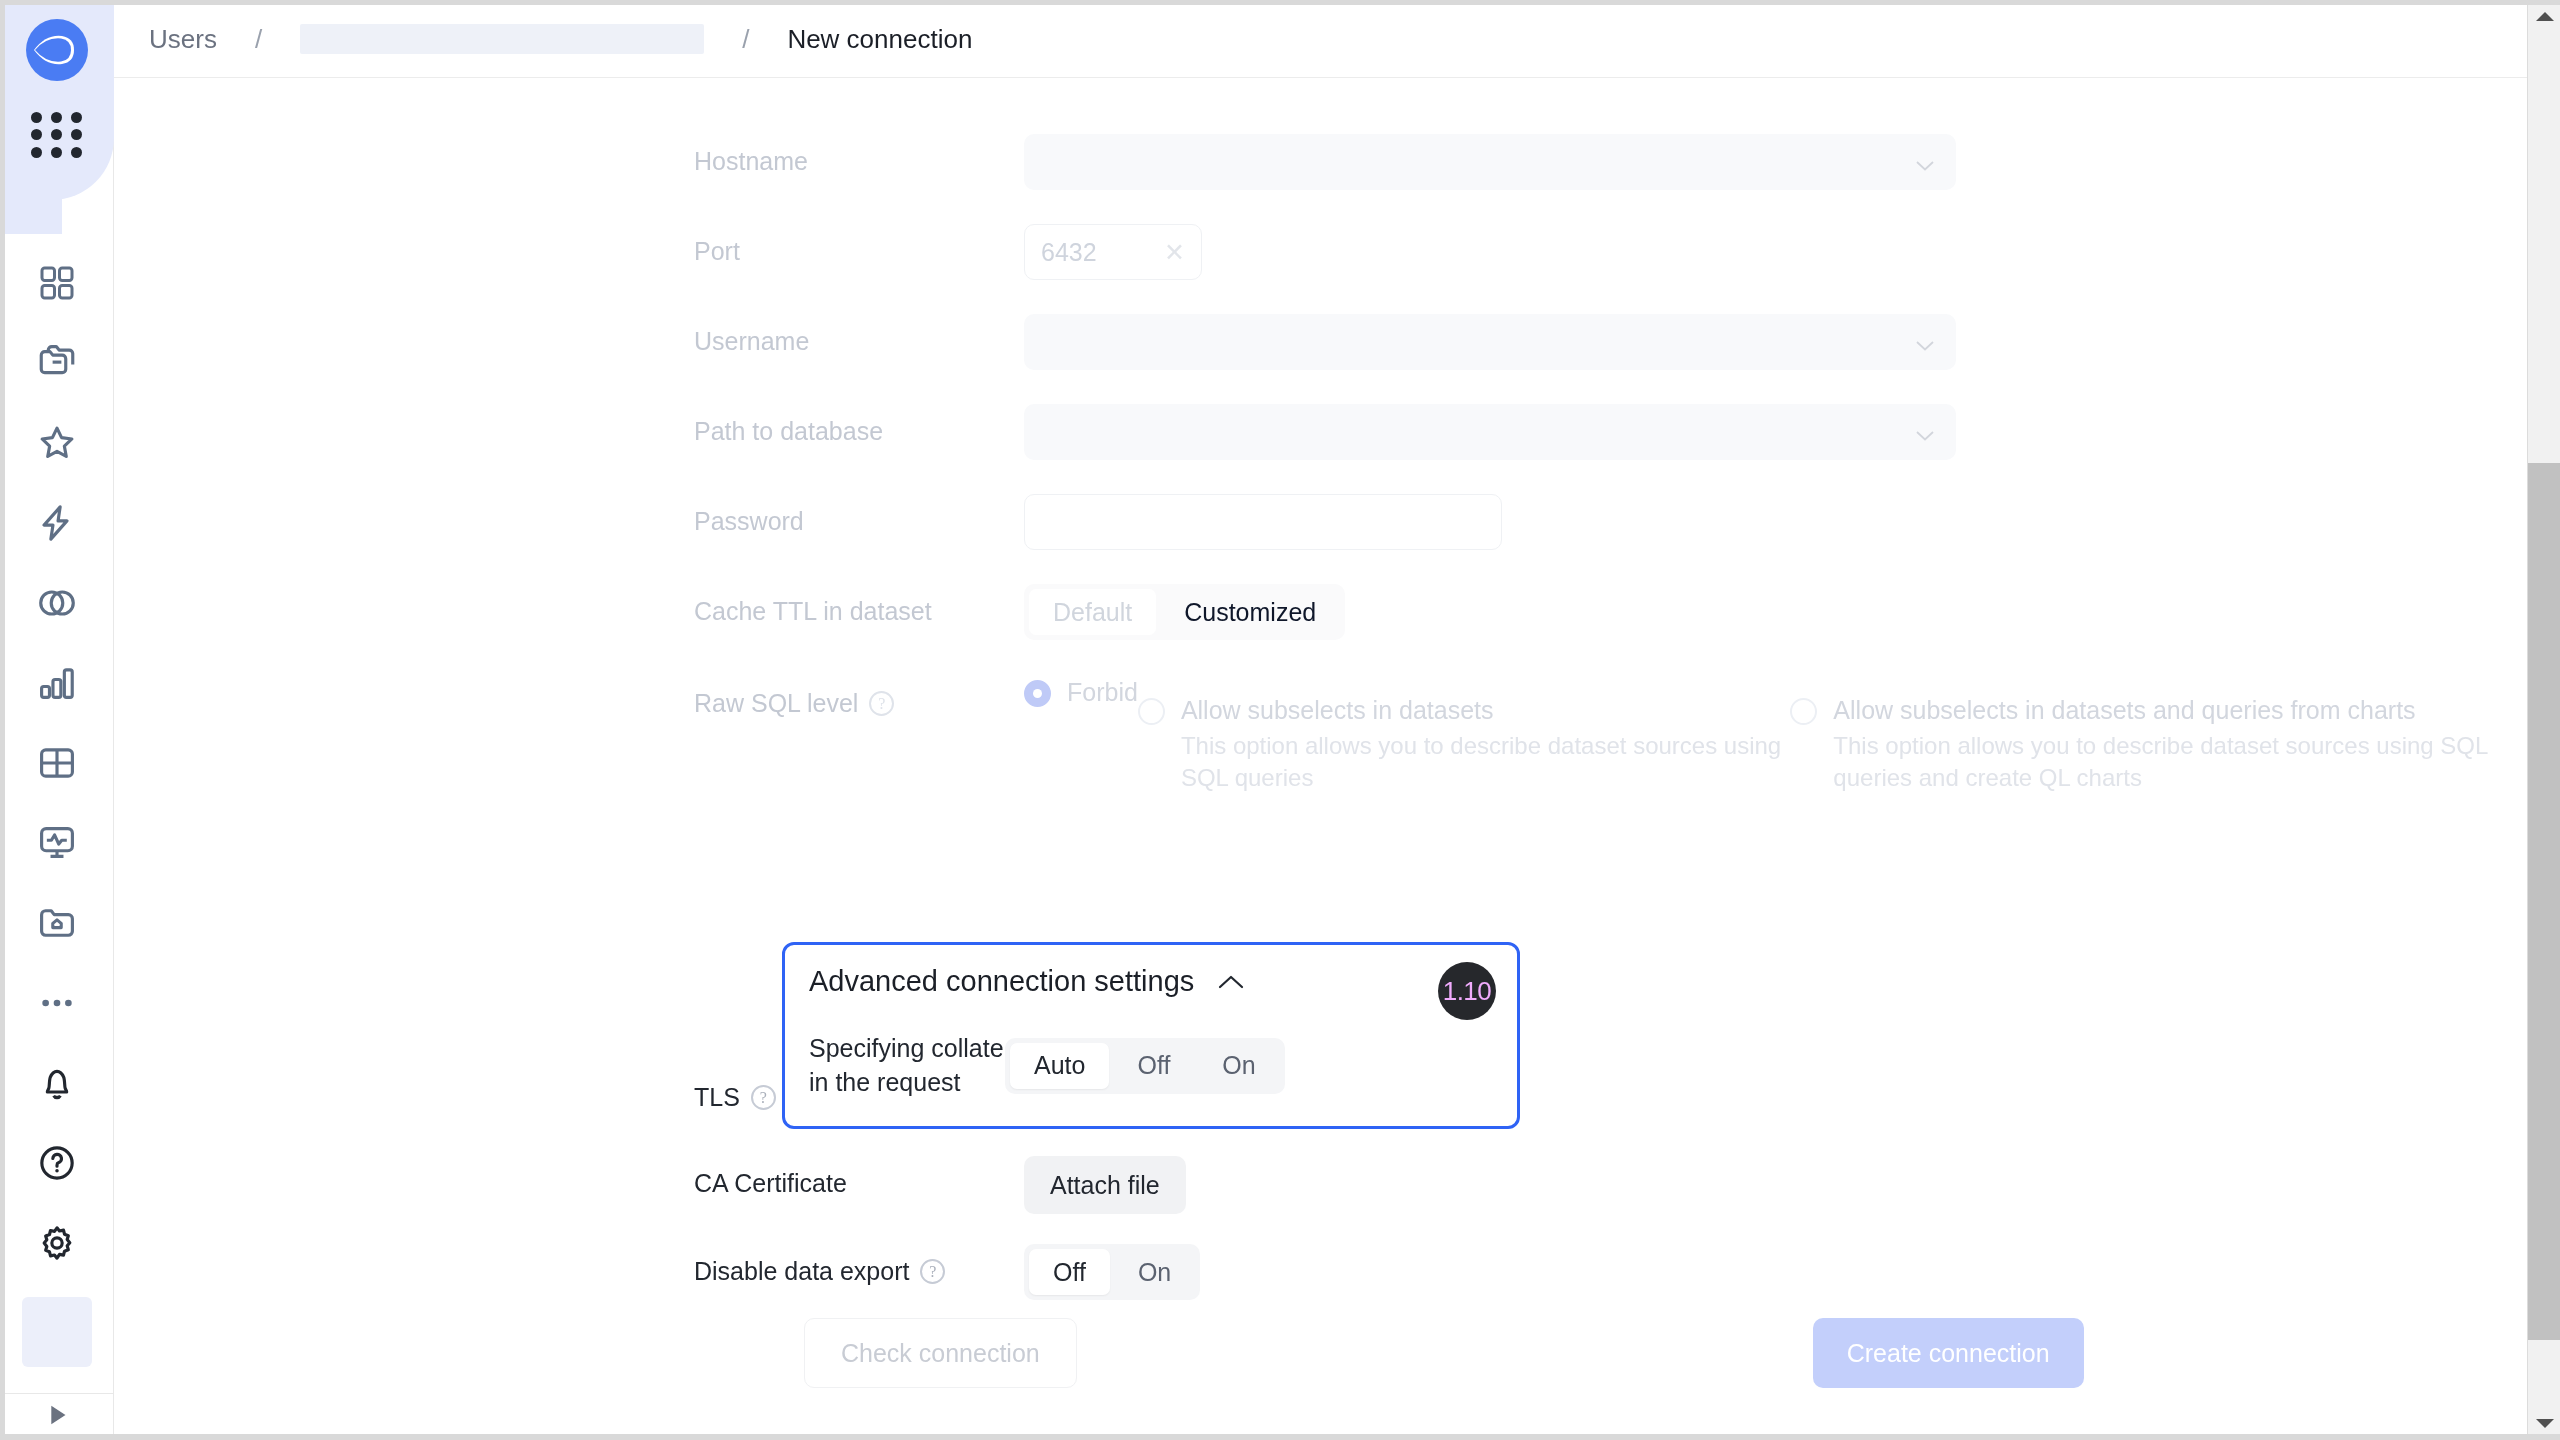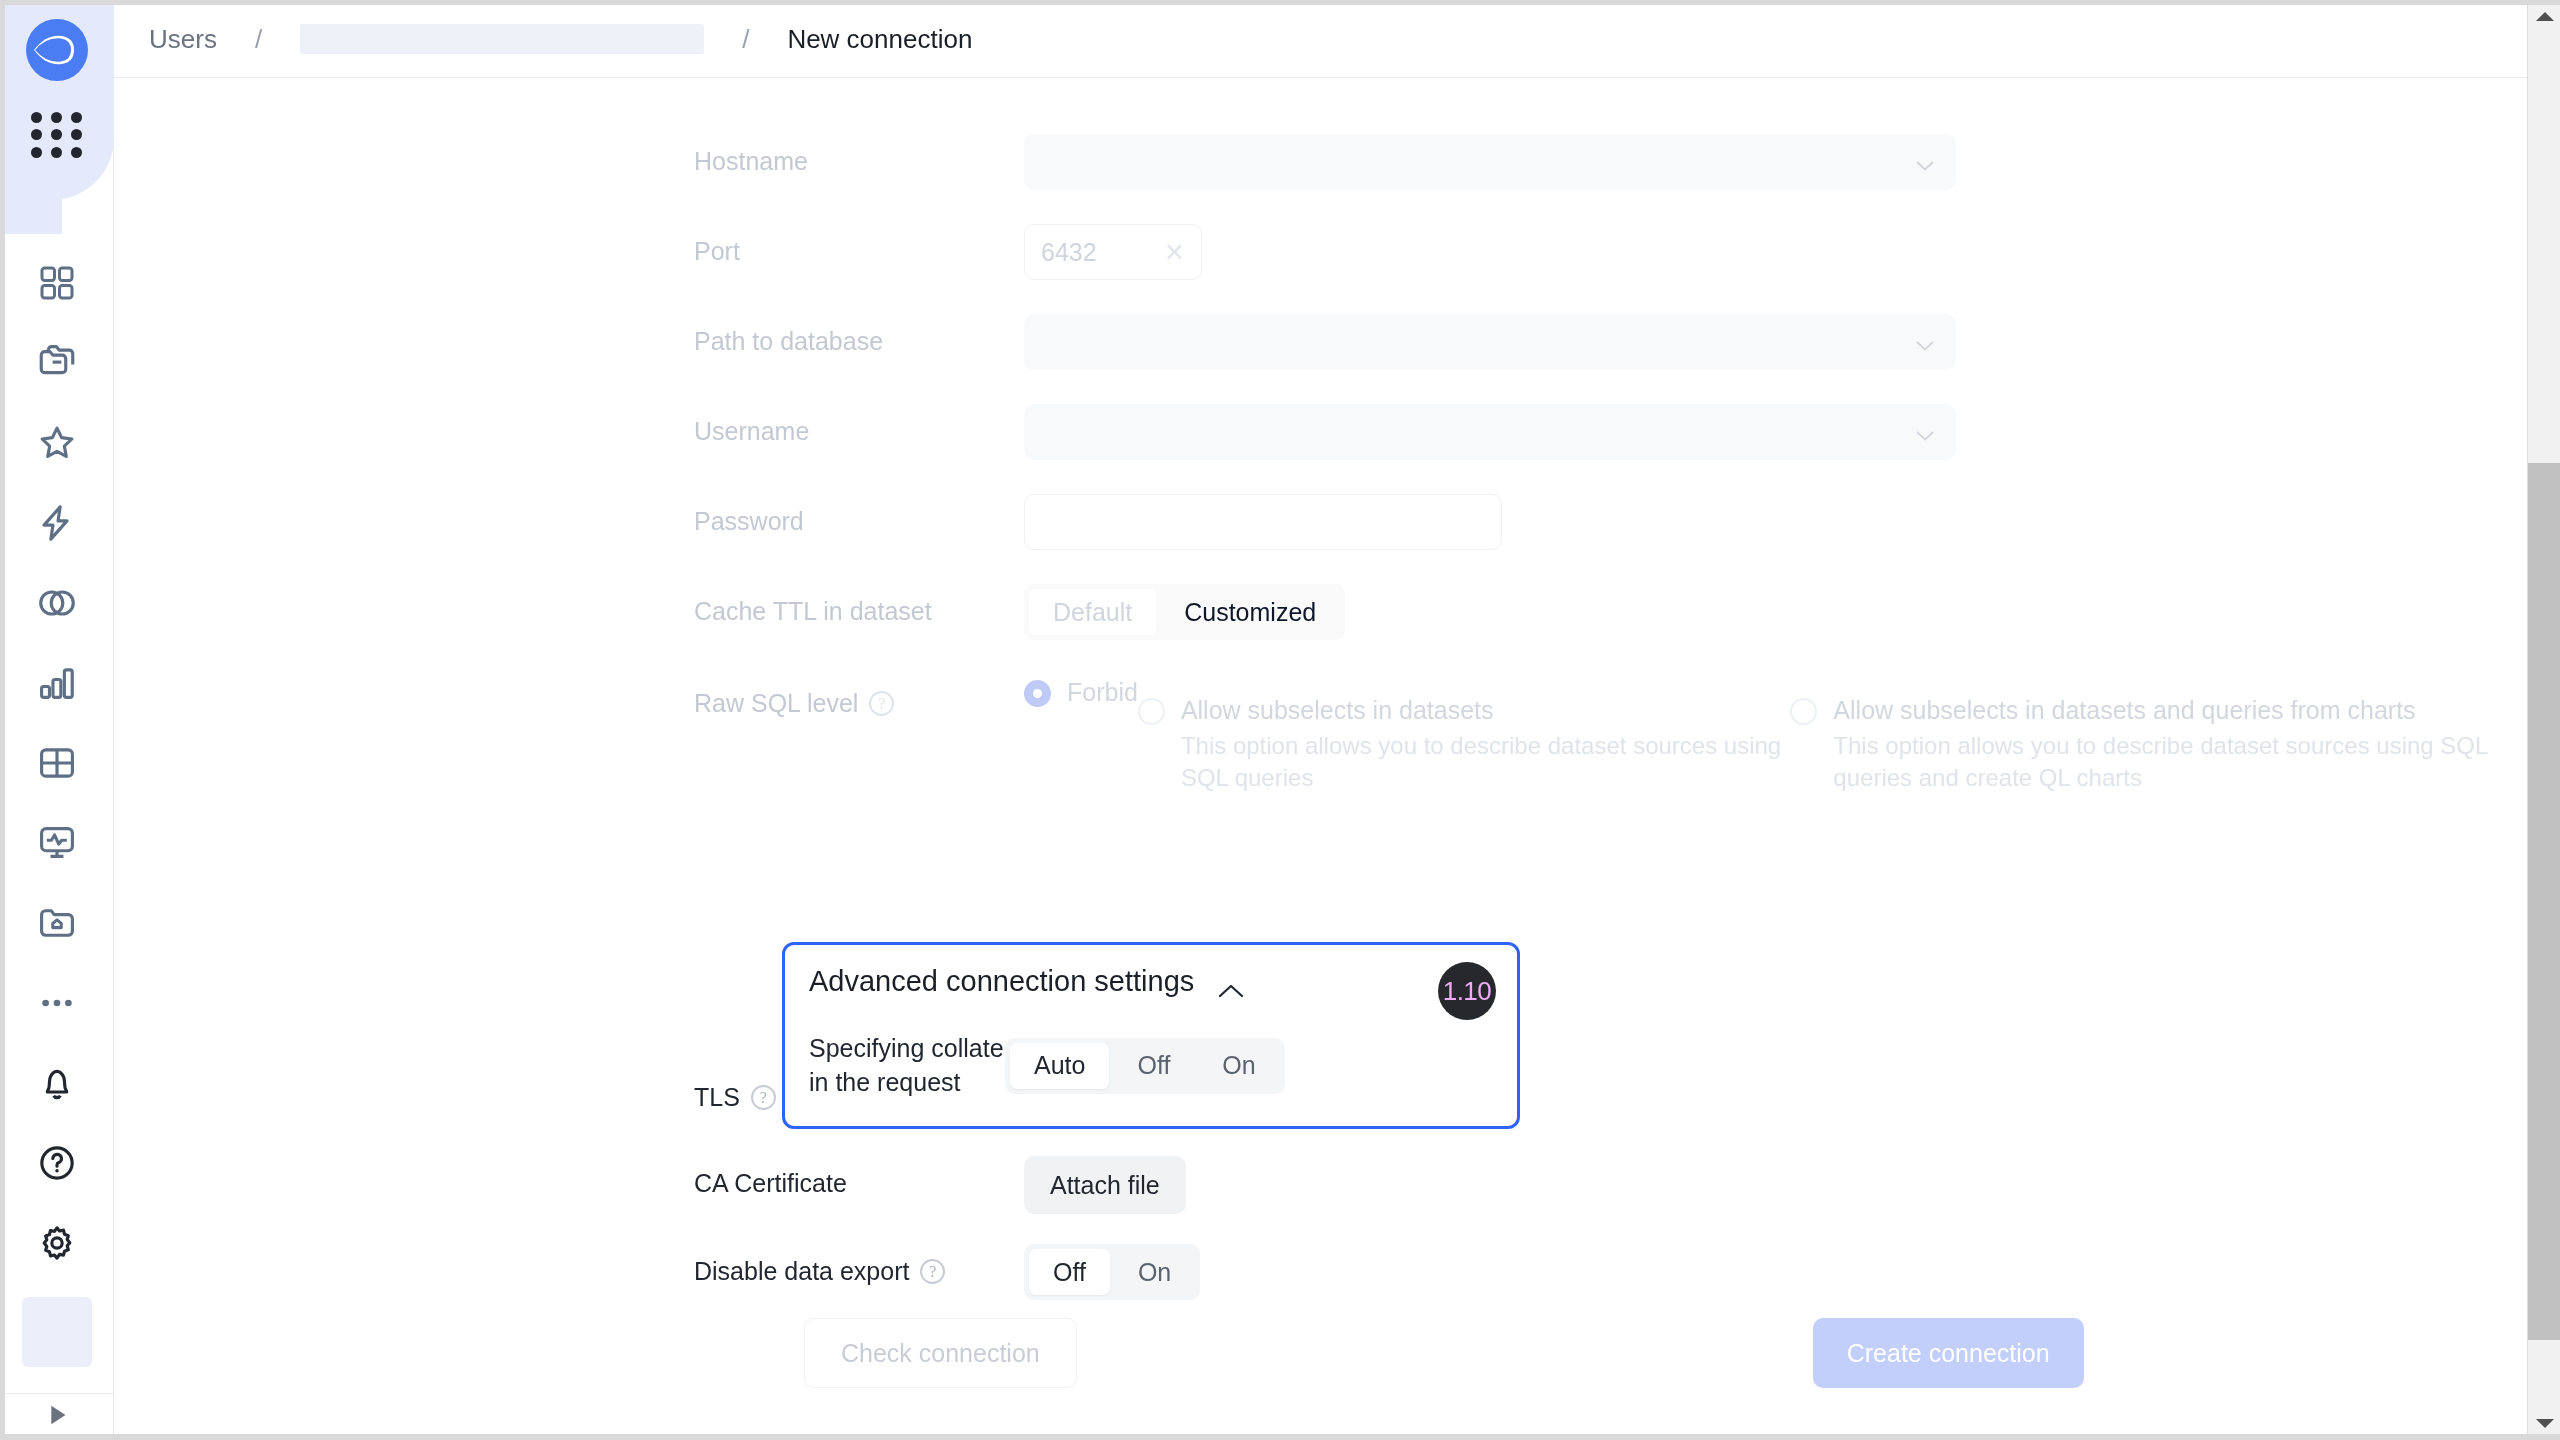--- a/index.html
+++ b/index.html
@@ -287,21 +287,21 @@
     top: 864px;
     width: 738px;
     border: 3px solid #2f63f5;
     border-radius: 12px;
     background: #ffffff;
     padding: 20px 24px 26px 24px;
     z-index: 5;
   }
   .adv-head {
     display: flex;
-    align-items: flex-end;
+    align-items: center;
     gap: 24px;
     position: relative;
   }
   .adv-title { font-size: 29px; color: #1b1f27; }
   .adv-chev { width: 26px; height: 15px; }
   .badge {
     position: absolute;
     right: -3px; top: -3px;
     width: 58px; height: 58px;
     border-radius: 50%;
@@ -596,34 +596,34 @@
           <div class="lbl dim">Port</div>
           <div class="ctl">
             <div class="input-port">
               <span class="val">6432</span>
               <span class="clr">✕</span>
             </div>
           </div>
         </div>
 
         <div class="row" style="margin-top:34px">
-          <div class="lbl dim">Path to database</div>
+          <div class="lbl dim">Username</div>
           <div class="ctl">
             <div class="select">
               <span class="chev">
                 <svg width="18" height="10" viewBox="0 0 18 10" fill="none" stroke="#8d95a3" stroke-width="1.8">
                     <path d="M1 1l8 7.5L17 1"></path>
                   </svg>
               </span>
             </div>
           </div>
         </div>
 
         <div class="row" style="margin-top:34px">
-          <div class="lbl dim">Username</div>
+          <div class="lbl dim">Path to database</div>
           <div class="ctl">
             <div class="select">
               <span class="chev">
                 <svg width="18" height="10" viewBox="0 0 18 10" fill="none" stroke="#8d95a3" stroke-width="1.8">
                     <path d="M1 1l8 7.5L17 1"></path>
                   </svg>
               </span>
             </div>
           </div>
         </div>

